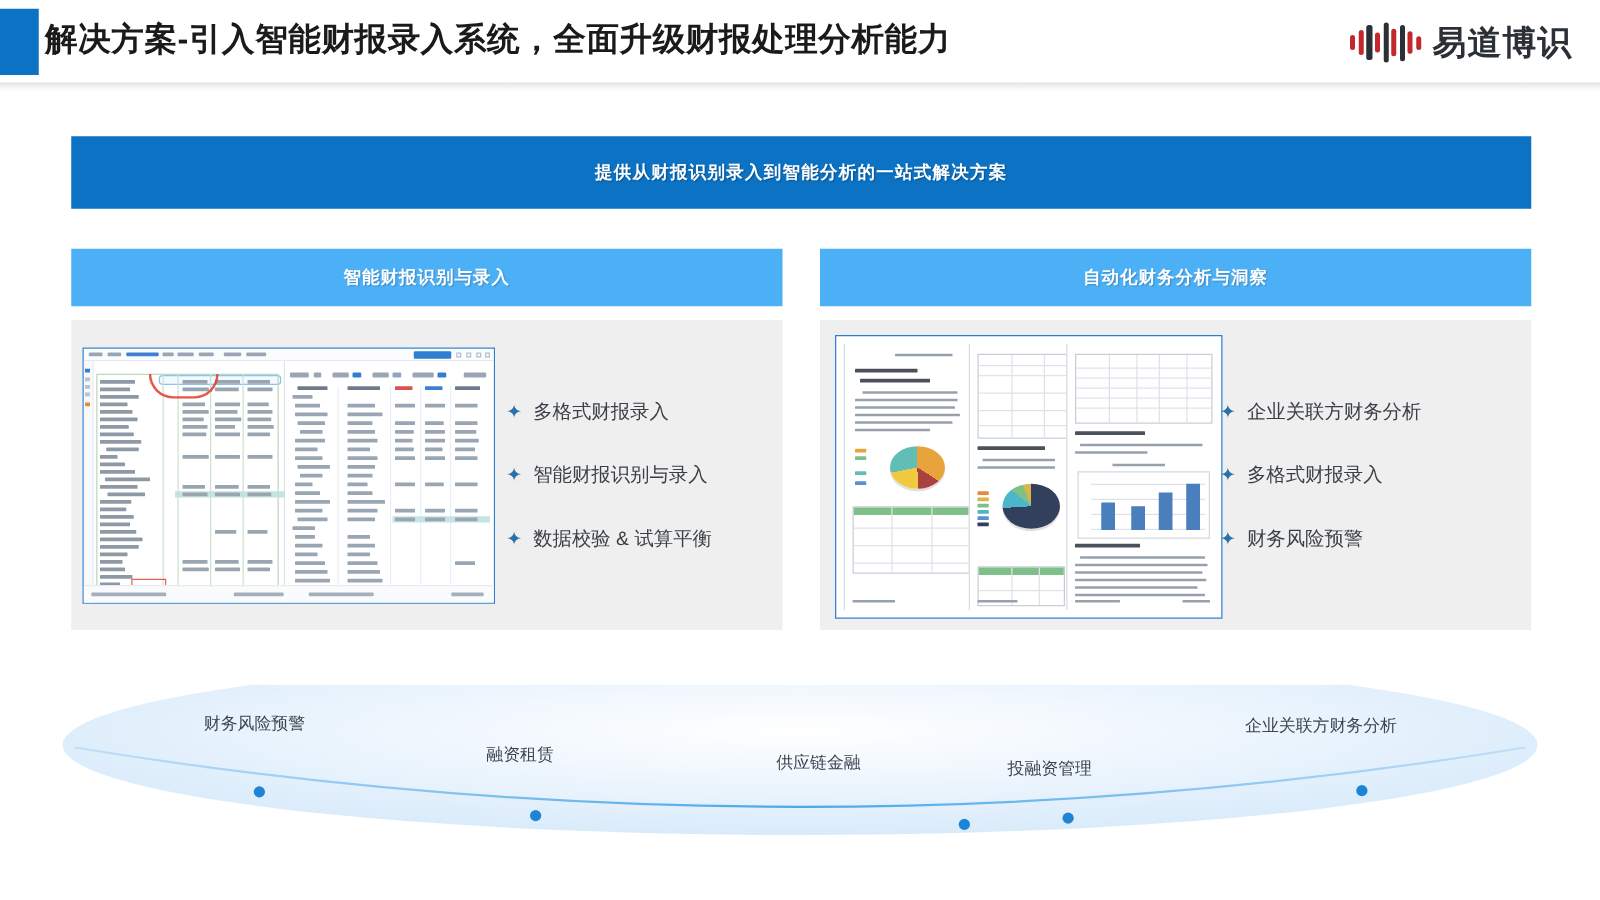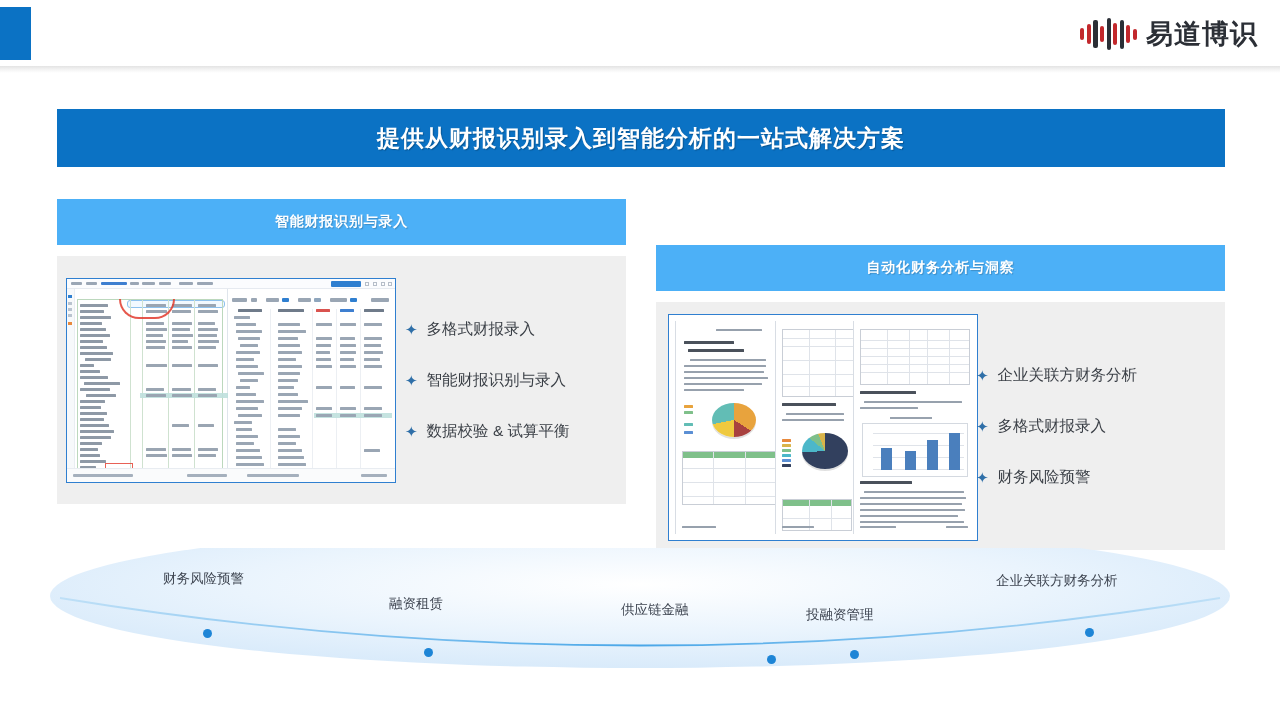--- a/index.html
+++ b/index.html
@@ -25,27 +25,27 @@
   .logo{position:absolute;right:22px;top:14px;height:40px;display:flex;align-items:center;gap:9px;}
   .logo-mark{display:flex;align-items:center;height:34px;gap:2.4px;}
   .logo-mark i{display:block;width:4.2px;border-radius:2px;}
   .logo-text{font-size:27px;font-weight:bold;color:#2b2f36;letter-spacing:1px;white-space:nowrap;}
 
   
   .banner{
     position:absolute;left:57px;top:109px;width:1168px;height:58px;background:#0b72c4;
     display:flex;align-items:center;justify-content:center;
   }
-  .banner span{font-size:23px;font-weight:bold;color:#fff;letter-spacing:1px;
+  .banner span{font-size:14px;font-weight:bold;color:#fff;letter-spacing:1px;
     text-shadow:1px 1px 1px rgba(0,0,0,.25);}
 
   
   .col{position:absolute;top:199px;width:569px;}
   .col.left{left:57px;}
-  .col.right{left:656px;margin-top:46px;}
+  .col.right{left:656px;}
   .col-head{height:46px;background:#4cb0f7;display:flex;align-items:center;justify-content:center;}
   .col-head span{font-size:14px;font-weight:bold;color:#fff;letter-spacing:.8px;
     text-shadow:1px 1px 1px rgba(0,0,0,.2);}
   .col-body{margin-top:11px;height:248px;background:#efefef;position:relative;}
 
   
   .bullets{position:absolute;top:0;height:248px;display:flex;flex-direction:column;justify-content:center;gap:30px;}
   .left .bullets{left:348px;}
   .right .bullets{left:320px;}
   .bullet{display:flex;align-items:center;gap:9px;}
@@ -117,20 +117,21 @@
   .node-label{position:absolute;font-size:13.5px;color:#3d4450;white-space:nowrap;}
   .dot{position:absolute;width:9px;height:9px;border-radius:50%;background:#1e85d6;}
 </style>
 </head>
 <body>
 
 <div class="slide">
 
   <div class="header">
     <div class="header-accent"></div>
+    <div class="header-title">解决方案-引入智能财报录入系统，全面升级财报处理分析能力</div>
 
     <div class="logo">
       <div class="logo-mark">
         <i style="height:12px;background:#c2282c;"></i>
         <i style="height:20px;background:#c2282c;"></i>
         <i style="height:28px;background:#2b2f36;"></i>
         <i style="height:16px;background:#c2282c;"></i>
         <i style="height:32px;background:#2b2f36;"></i>
         <i style="height:22px;background:#c2282c;"></i>
         <i style="height:29px;background:#2b2f36;"></i>

